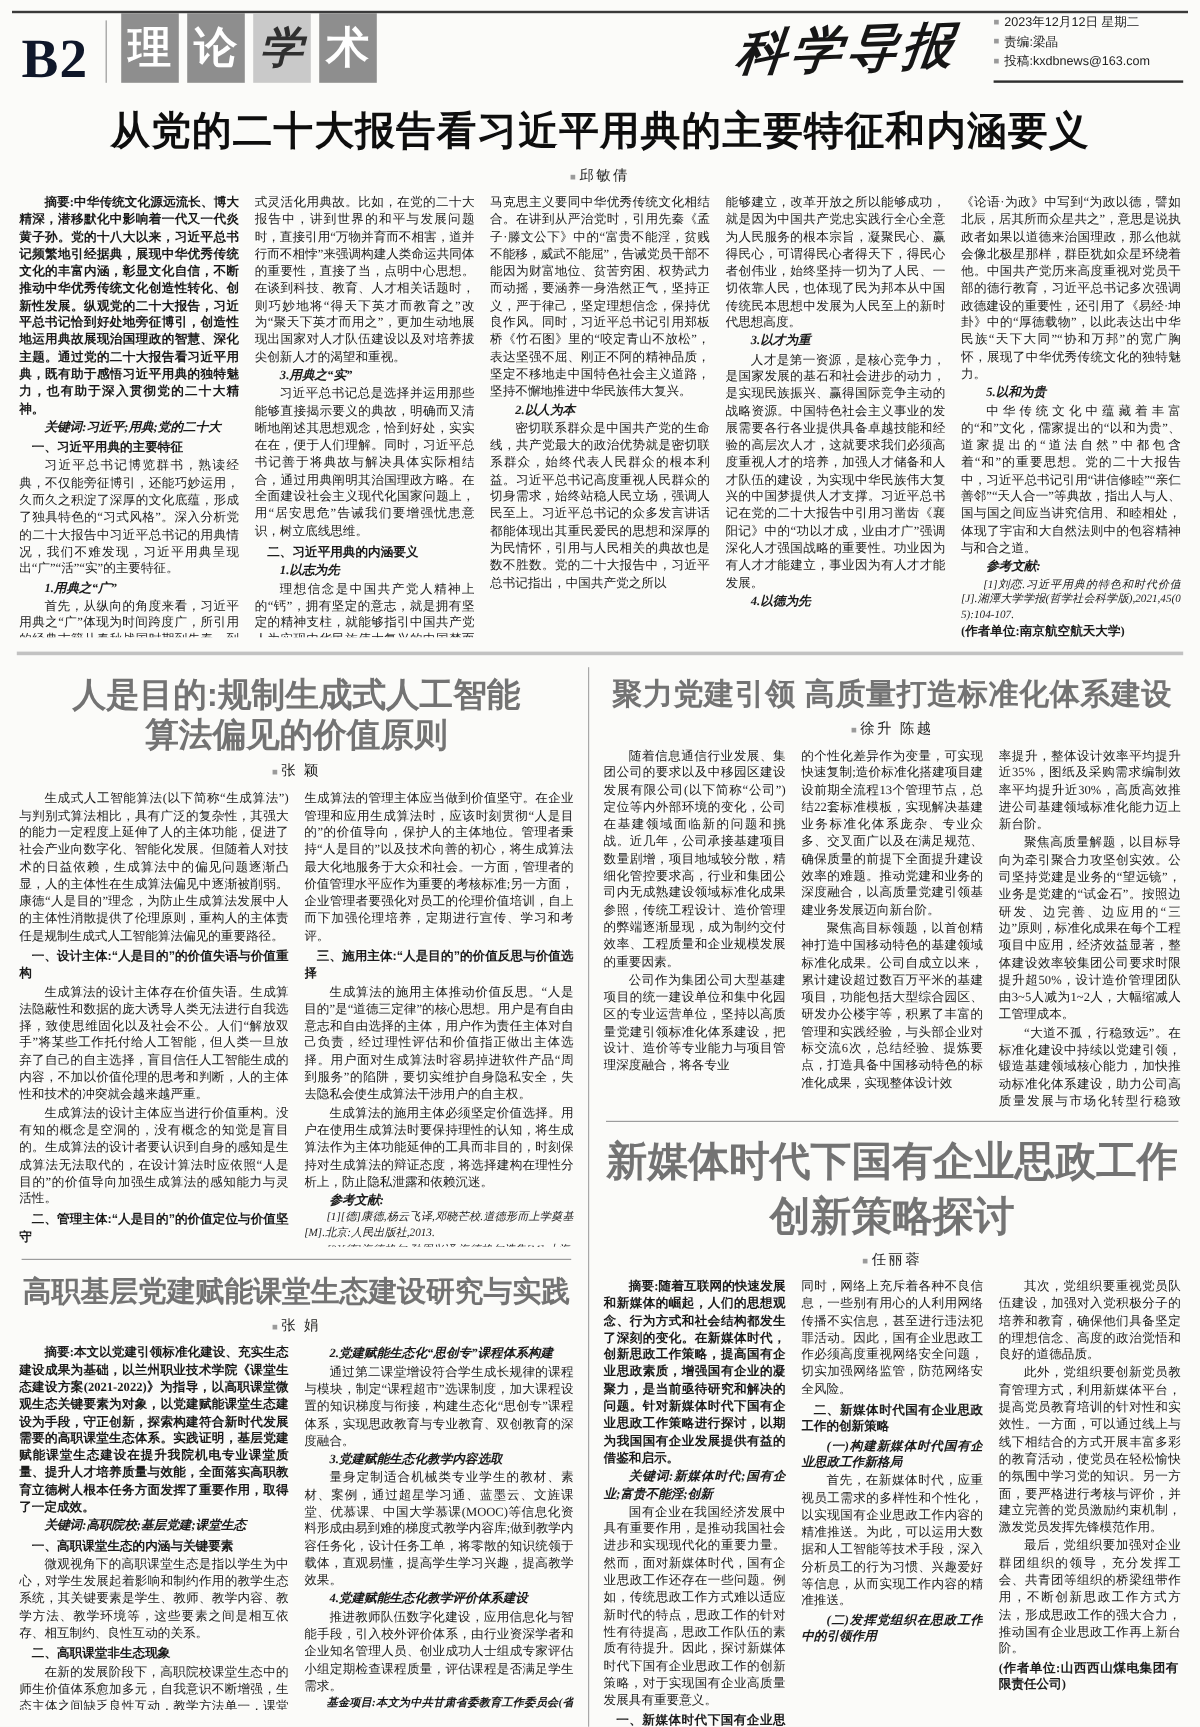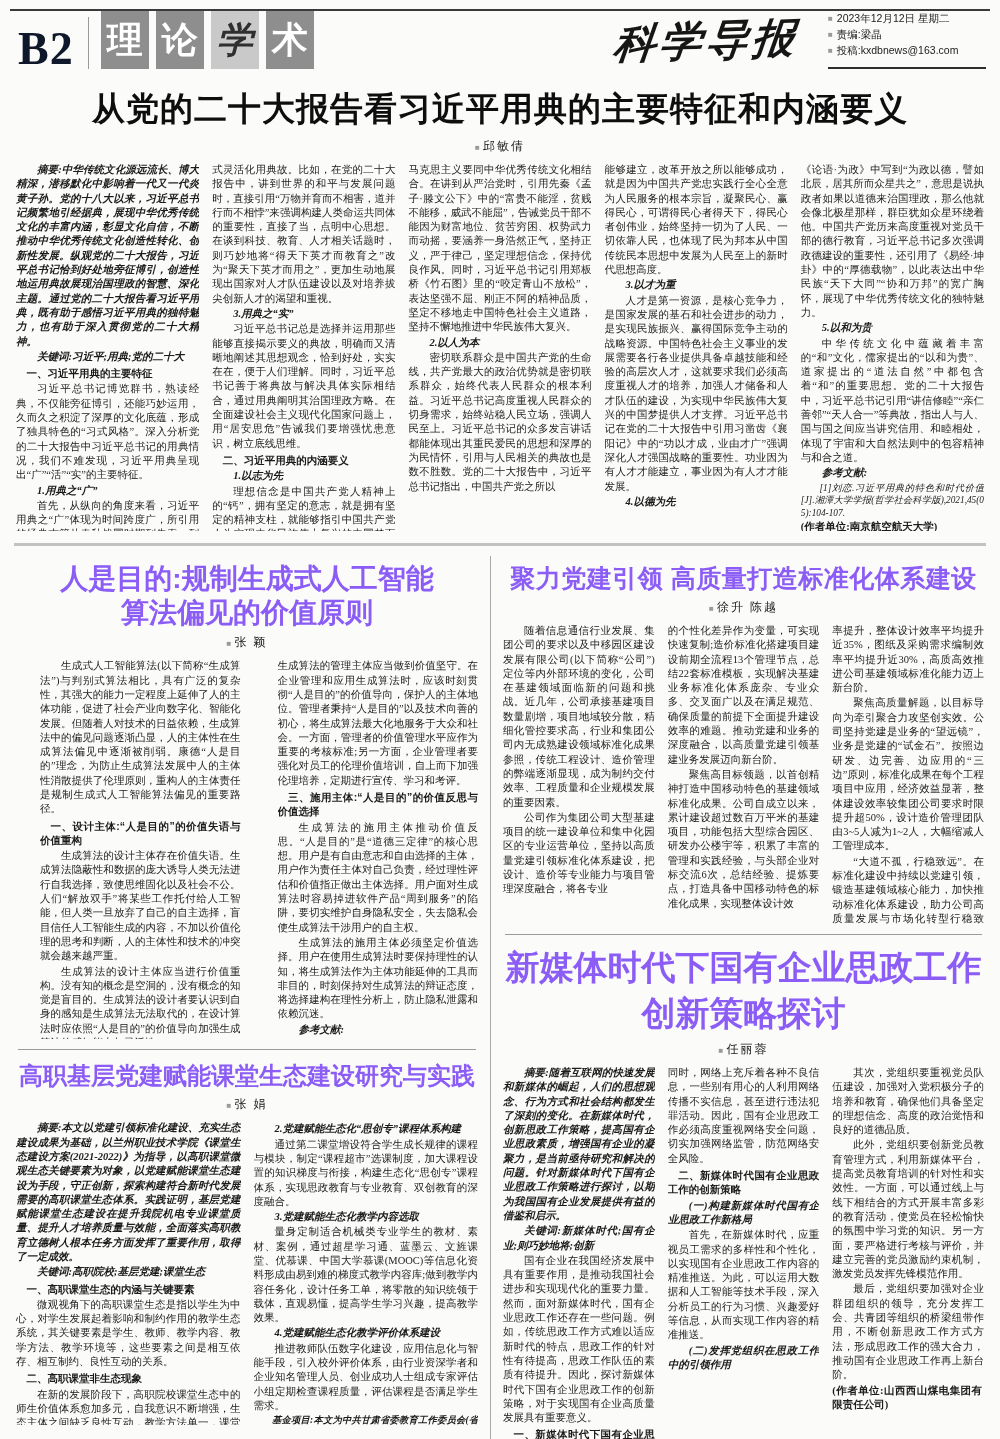--- a/index.html
+++ b/index.html
@@ -18,47 +18,47 @@
   .meta{width:158px;font-size:10.5px;font-family:"Liberation Sans",sans-serif;border-bottom:2px solid #2e2e2e;padding-bottom:7px;color:#222;}
   .meta-line{display:flex;gap:4px;align-items:center;margin:2px 0;white-space:nowrap;}
   .bullet{color:#9a9a9a;font-size:8px;line-height:1;}
 
   
   .byline{text-align:center;font-size:12px;margin:2px 0 8px 0;}
   .byline .name{font-weight:normal;letter-spacing:2px;}
   .cols{display:flex;gap:13px;}
   .col{flex:1 1 0;overflow:hidden;}
   .col p{font-size:10.5px;line-height:14.3px;margin:0 0 1px 0;text-align:justify;text-indent:2em;word-break:break-all;}
-  .b-abs{font-style:italic;font-weight:600;}
+  .b-abs{font-weight:600;}
   .b-kw{font-style:italic;font-weight:700;}
   .b-h1{font-weight:700;font-style:normal;font-family:"Liberation Sans",sans-serif;text-indent:1em !important;margin:2px 0 !important;}
   .b-h2{font-weight:700;font-style:italic;margin:1px 0 !important;}
   .b-pc{text-indent:0 !important;}
   .b-refh{font-weight:700;font-style:italic;}
   .b-ref{font-style:italic;font-size:9.3px !important;line-height:12.6px !important;}
   .b-fund{font-style:italic;font-weight:600;font-size:9.3px !important;line-height:12.6px !important;}
   .b-au{text-align:right;font-weight:700;text-indent:0 !important;padding-right:2px;}
 
   
   .article-main{padding:4px 16px 0 16px;}
   .main-title{text-align:center;font-size:33px;font-weight:900;font-family:"Liberation Sans",sans-serif;letter-spacing:1px;margin:8px 0 6px 0;color:#0e0e0e;}
   .main-cols .col{height:368px;}
 
   .section-divider{border-top:3px solid #c2c2c2;margin:12px 14px 10px 14px;}
 
   
   .lower{display:flex;padding:0 16px;align-items:stretch;}
   .stack-left{width:462px;padding-right:12px;}
   .stack-right{flex:1;border-left:1px solid #a8a8a8;padding-left:12px;}
-  .sub-title{text-align:center;font-weight:900;font-family:"Liberation Sans",sans-serif;color:#8b5cf6;margin:6px 0 4px 0;}
+  .sub-title{text-align:center;font-weight:900;font-family:"Liberation Sans",sans-serif;color:#737373;margin:6px 0 4px 0;}
   .ai-title{font-size:28px;line-height:1.22;}
   .party-title{font-size:25px;letter-spacing:0.5px;}
   .gz-title{font-size:24px;}
   .media-title{font-size:34px;}
-  .ai-cols .col{height:380px;margin-left:24px;}
+  .ai-cols .col{height:380px;}
   .party-cols .col{height:300px;}
   .gz-cols .col{height:304px;}
   .media-cols .col{height:448px;}
   .article-divider{border-top:1px solid #9c9c9c;margin:10px 2px;}
 </style>
 </head>
 <body>
 
 <div class="page">
 
@@ -227,21 +227,21 @@
 
       <section>
         <h2 class="sub-title media-title">新媒体时代下国有企业思政工作创新策略探讨</h2>
         <div class="byline">
           <span class="bullet">■</span>
           <span class="name">任丽蓉</span>
         </div>
         <div class="cols media-cols">
             <div class="col">
               <p class="b-abs">摘要:随着互联网的快速发展和新媒体的崛起，人们的思想观念、行为方式和社会结构都发生了深刻的变化。在新媒体时代，创新思政工作策略，提高国有企业思政素质，增强国有企业的凝聚力，是当前亟待研究和解决的问题。针对新媒体时代下国有企业思政工作策略进行探讨，以期为我国国有企业发展提供有益的借鉴和启示。</p>
-              <p class="b-kw">关键词:新媒体时代;国有企业;则巧妙地将;创新</p>
+              <p class="b-kw">关键词:新媒体时代;国有企业;富贵不能淫;创新</p>
               <p class="b-p">国有企业在我国经济发展中具有重要作用，是推动我国社会进步和实现现代化的重要力量。然而，面对新媒体时代，国有企业思政工作还存在一些问题。例如，传统思政工作方式难以适应新时代的特点，思政工作的针对性有待提高，思政工作队伍的素质有待提升。因此，探讨新媒体时代下国有企业思政工作的创新策略，对于实现国有企业高质量发展具有重要意义。</p>
               <p class="b-h1">一、新媒体时代下国有企业思政工作面临的挑战</p>
               <p class="b-p">在新媒体时代，国有企业思政工作面临着诸多挑战。一方面，新媒体的开放性使得各种思想观念相互交织，员工的价值取向日趋多元，给思政工作带来新的难度;另一方面，信息传播速度加快，舆论环境更加复杂，对思政工作者的媒介素养提出了更高要求。</p>
             </div>
             <div class="col">
               <p class="b-pc">同时，网络上充斥着各种不良信息，一些别有用心的人利用网络传播不实信息，甚至进行违法犯罪活动。因此，国有企业思政工作必须高度重视网络安全问题，切实加强网络监管，防范网络安全风险。</p>
               <p class="b-h1">二、新媒体时代国有企业思政工作的创新策略</p>
               <p class="b-h2">(一)构建新媒体时代国有企业思政工作新格局</p>
               <p class="b-p">首先，在新媒体时代，应重视员工需求的多样性和个性化，以实现国有企业思政工作内容的精准推送。为此，可以运用大数据和人工智能等技术手段，深入分析员工的行为习惯、兴趣爱好等信息，从而实现工作内容的精准推送。</p>
               <p class="b-h2">(二)发挥党组织在思政工作中的引领作用</p>

